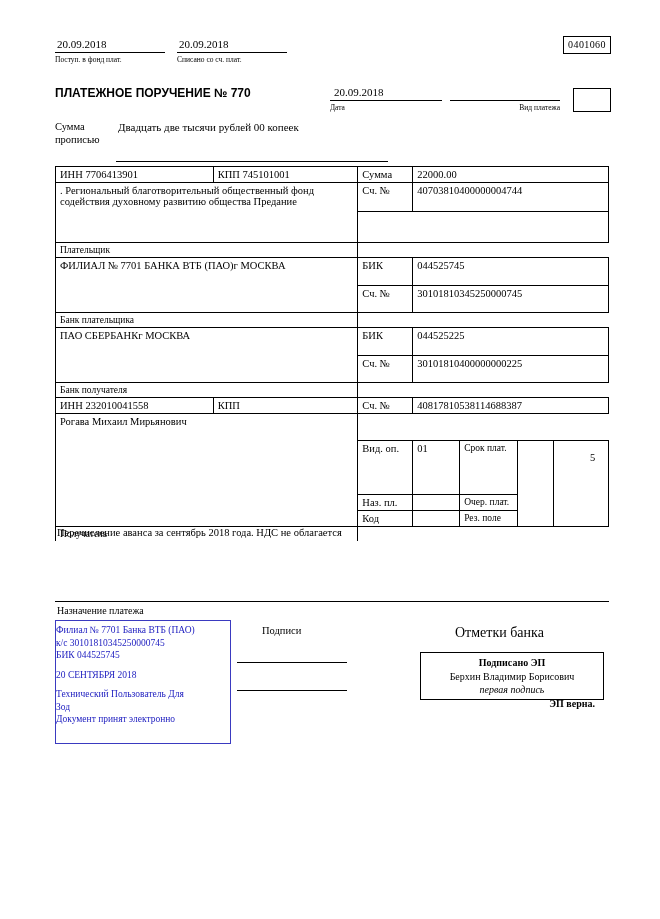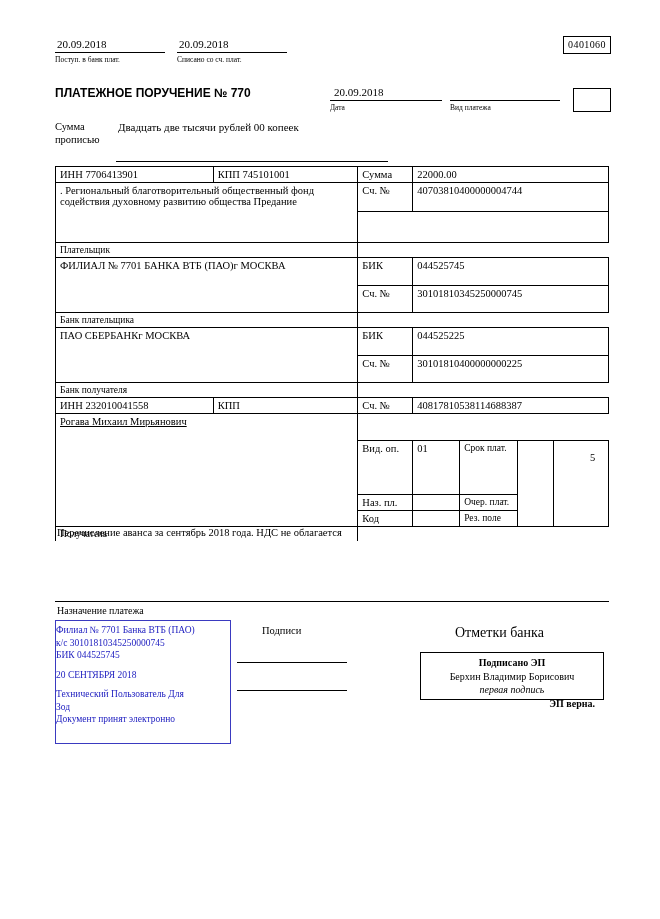--- a/index.html
+++ b/index.html
@@ -46,21 +46,21 @@
     font-family: "Liberation Sans", sans-serif;
   }
   .date2 { position: absolute; left: 330px; top: 86px; width: 112px; }
   .date2 .v { font-size: 11px; height: 14px; padding-left: 4px; }
   .date2 .l { border-bottom: 1px solid #000; }
   .date2 .c { font-size: 7.5px; padding-top: 2px; }
 
   .vidplat { position: absolute; left: 450px; top: 86px; width: 110px; }
   .vidplat .v { font-size: 11px; height: 14px; }
   .vidplat .l { border-bottom: 1px solid #000; }
-  .vidplat .c { font-size: 7.5px; padding-top: 2px; text-align: left; }
+  .vidplat .c { font-size: 7.5px; padding-top: 2px; text-align: right; }
 
   .vidbox {
     position: absolute; left: 573px; top: 88px;
     width: 36px; height: 22px; border: 1px solid #000;
   }
 
   
   .sum-label {
     position: absolute; left: 55px; top: 120px;
     font-size: 10.5px; line-height: 13px; width: 60px;
@@ -154,21 +154,21 @@
 </style>
 </head>
 <body>
 
 <div class="page">
 
   <div class="topdates">
     <div class="topdate-cell">
       <div class="topdate-val">20.09.2018</div>
       <div class="topdate-line"></div>
-      <div class="topdate-cap">Поступ. в банк плат.</div>
+      <div class="topdate-cap">Поступ. в фонд плат.</div>
     </div>
     <div class="topdate-cell" style="margin-left:8px;">
       <div class="topdate-val">20.09.2018</div>
       <div class="topdate-line"></div>
       <div class="topdate-cap">Списано со сч. плат.</div>
     </div>
   </div>
 
   <div class="formcode">0401060</div>
 
@@ -271,21 +271,21 @@
       </td>
       <td>
         <span>КПП</span>
         <span></span>
       </td>
       <td>Сч. №</td>
       <td colspan="4">40817810538114688387</td>
     </tr>
 
     <tr>
-      <td colspan="2" rowspan="4" style="height:108px;text-decoration:underline;">Рогава Михаил Мирьянович</td>
+      <td colspan="2" rowspan="4" style="height:108px;">Рогава Михаил Мирьянович</td>
       <td colspan="5" class="nb" style="height:22px;"></td>
     </tr>
     <tr>
       <td>Вид. оп.</td>
       <td>01</td>
       <td class="lbl-small">Срок плат.</td>
       <td rowspan="3"></td>
       <td rowspan="3"></td>
     </tr>
     <tr>

